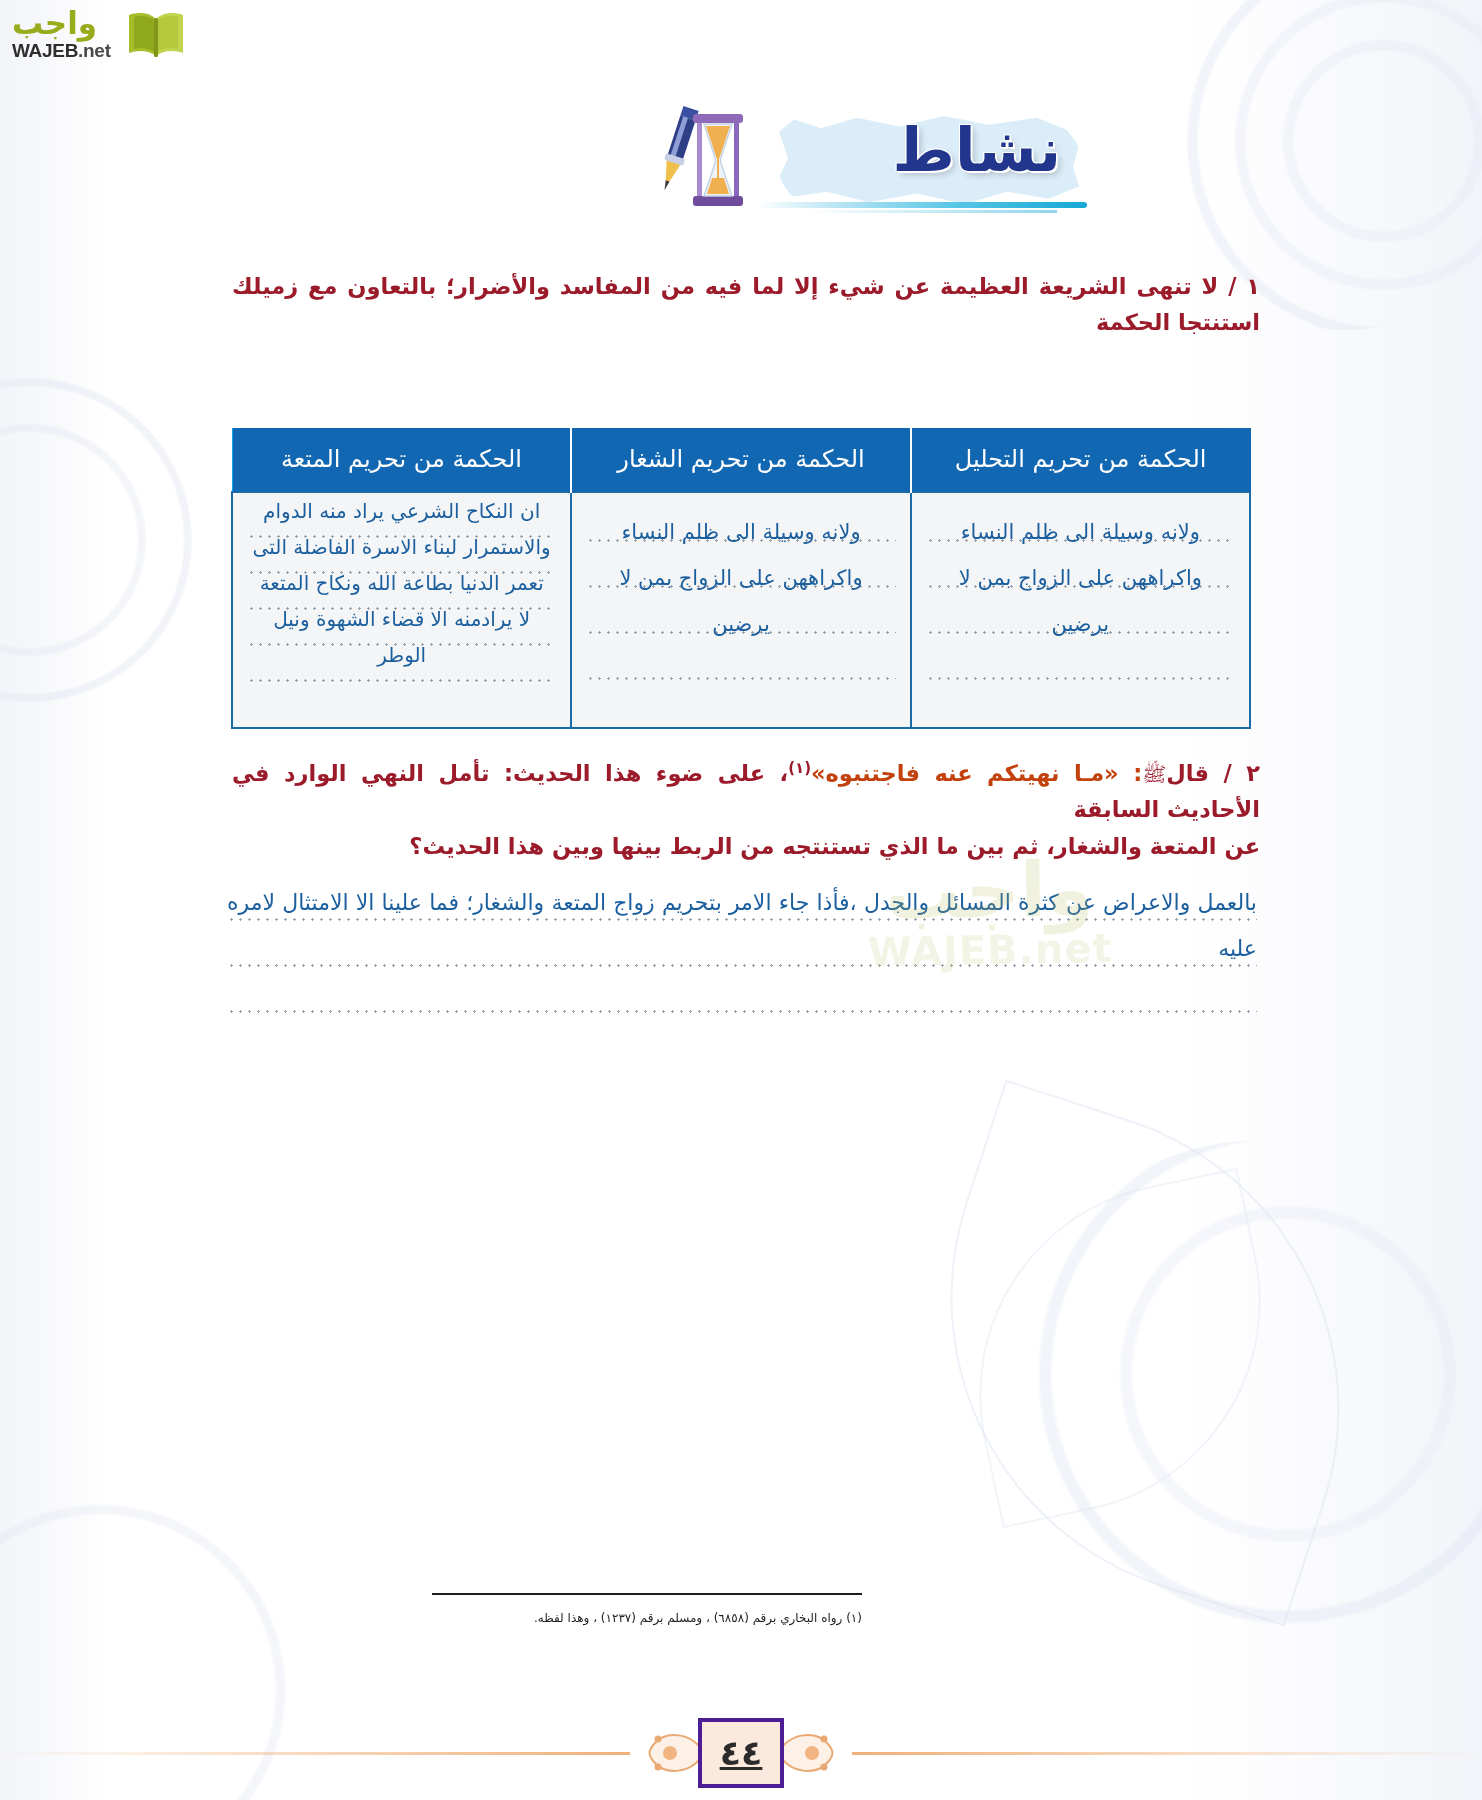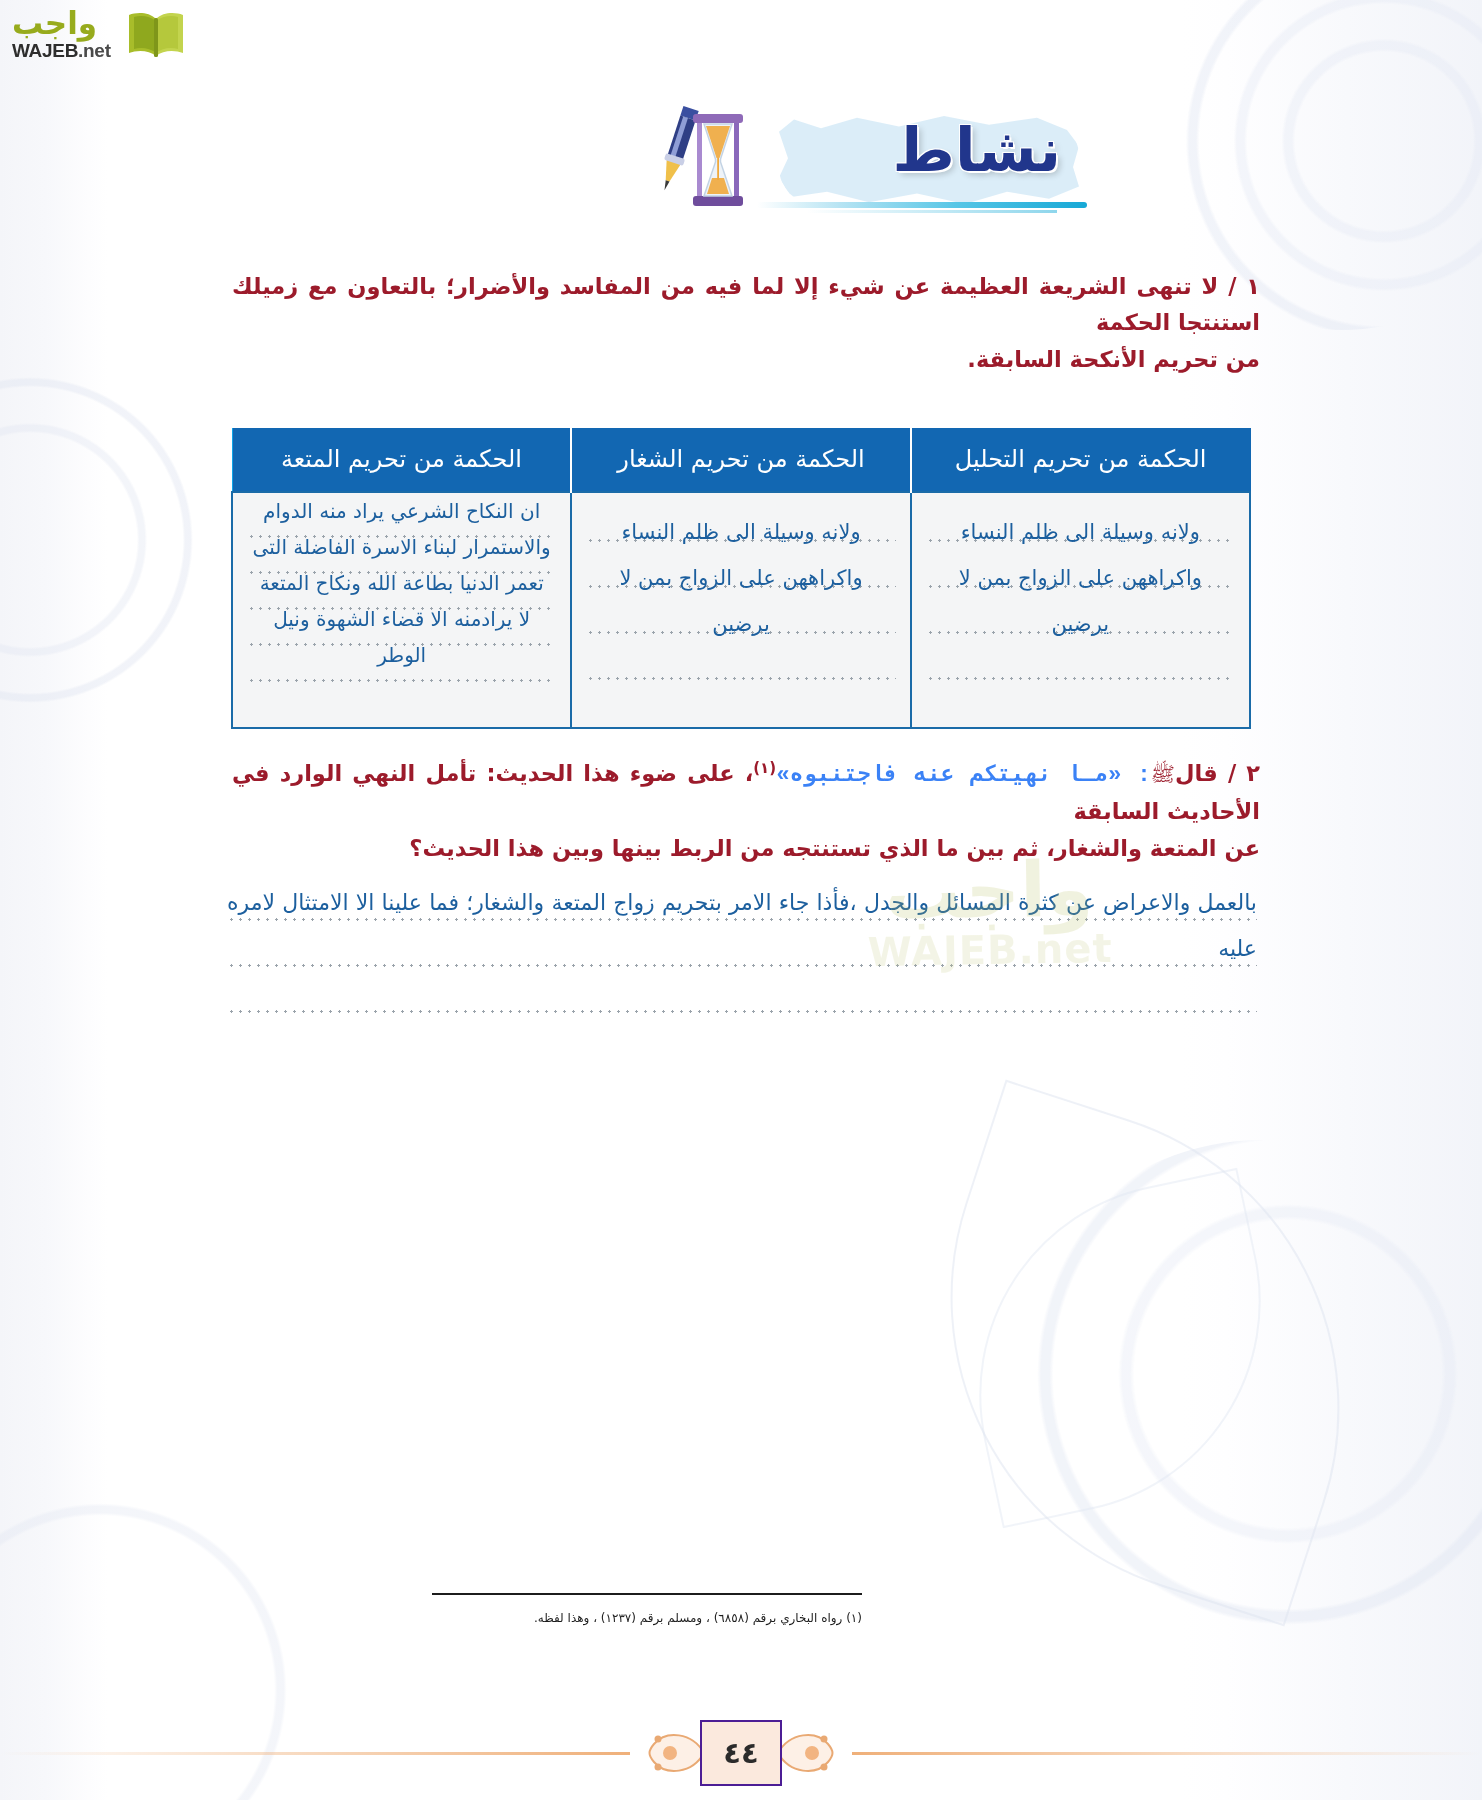--- a/index.html
+++ b/index.html
@@ -101,21 +101,21 @@
 
   .qline{
     position:absolute;color:#9c1b2b;font-weight:bold;
     font-size:22.5px;line-height:1.62;text-align:justify;
     text-align-last:right;
   }
   .q1{right:222px;top:268px;width:1028px;}
   .q1 .l2{display:block;text-align:left;direction:rtl;}
   .q2{right:222px;top:755px;width:1028px;}
   .q2 .l2{display:block;text-align:left;direction:rtl;}
-  .hadith{color:#3b82f6;font-weight:bold;font-family:Liberation Mono, monospace;}
+  .hadith{color:#c2410c;font-weight:bold;}
   .sup{font-size:15px;vertical-align:super;color:#9c1b2b;}
   .pbuh{
     font-size:20px;color:#9c1b2b;font-weight:normal;
     letter-spacing:-1px;
   }
 
   
   .tbl{
     position:absolute;right:231px;top:428px;width:1020px;
     border-collapse:collapse;table-layout:fixed;
@@ -187,23 +187,23 @@
     position:absolute;top:34px;height:3px;
     background:linear-gradient(to right,rgba(244,190,140,0) 0%,#f0b783 30%,#eba householder 60%,#eeb176 100%);
   }
   .pn-line-l{left:0;width:630px;background:linear-gradient(to right,rgba(244,190,140,0),#efb07a);}
   .pn-line-r{right:0;width:630px;background:linear-gradient(to left,rgba(244,190,140,0),#efb07a);}
   .pn-center{
     position:absolute;left:50%;transform:translateX(-50%);top:0;
     width:230px;height:70px;display:flex;align-items:center;justify-content:center;
   }
   .pn-box{
-    width:78px;height:62px;background:#fbe9dd;border:2px solid #4c1d95;
+    width:78px;height:62px;background:#fbe9dd;border:4px solid #4c1d95;
     display:flex;align-items:center;justify-content:center;
-    font-size:29px;color:#2b2b2b;font-weight:bold;position:relative;z-index:3;
+    font-size:35px;color:#2b2b2b;font-weight:bold;position:relative;z-index:3;text-decoration:underline;
   }
   .pn-orn{
     position:absolute;top:50%;transform:translateY(-50%);
     width:58px;height:58px;z-index:2;
   }
   .pn-orn-l{left:22px;}
   .pn-orn-r{right:22px;}
 </style>
 </head>
 <body>
@@ -263,21 +263,20 @@
         <rect x="24.2" y="44" width="1.8" height="22" fill="#f0a93c"></rect>
       </g>
     </svg>
   </div>
 </div>
 
 <div class="content">
 
   <div class="qline q1">
     <span>١ / لا تنهى الشريعة العظيمة عن شيء إلا لما فيه من المفاسد والأضرار؛ بالتعاون مع زميلك استنتجا الحكمة</span>
-    <span class="l2">من تحريم الأنكحة السابقة.</span>
   </div>
 
   <table class="tbl">
     <thead>
       <tr>
         <th>الحكمة من تحريم التحليل</th>
         <th>الحكمة من تحريم الشغار</th>
         <th>الحكمة من تحريم المتعة</th>
       </tr>
     </thead>

